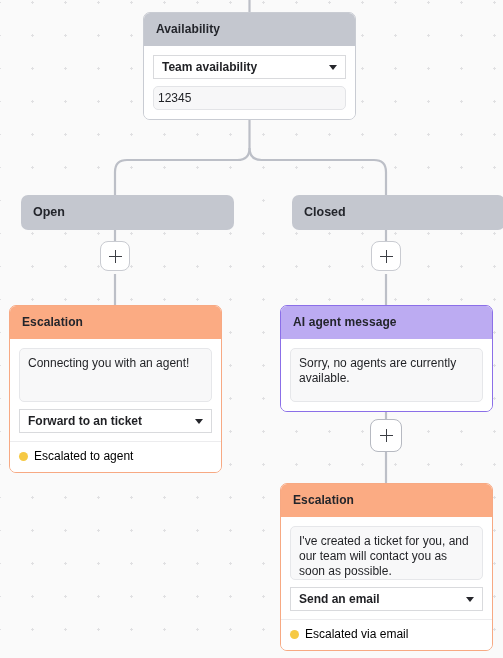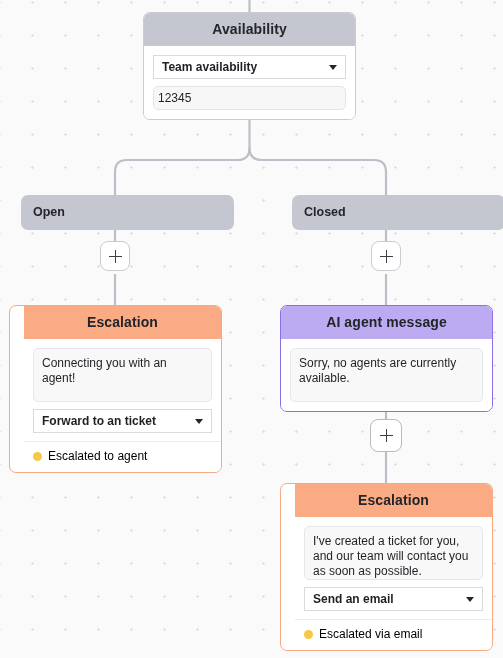--- a/index.html
+++ b/index.html
@@ -30,27 +30,26 @@
   
   .node {
     position: absolute;
     box-sizing: border-box;
     border-radius: 7px;
     background: #ffffff;
     overflow: hidden;
   }
   .node-header {
     box-sizing: border-box;
-    font-size: 14px;
+    font-size: 12px;
     font-weight: bold;
     color: #23252b;
     padding: 9px 12px;
     line-height: 15px;
     letter-spacing: 0.1px;
-    text-align: center;
   }
   .node-body {
     box-sizing: border-box;
     padding: 9px 9px 9px 9px;
     background: #ffffff;
   }
 
   
   .pill-node {
     position: absolute;
@@ -69,21 +68,20 @@
   .node.gray {
     border: 1px solid #c9ccd3;
   }
   .node.gray .node-header {
     background: #c4c7cf;
   }
 
   
   .node.orange {
     border: 1px solid #f7a983;
-    padding-left: 14px;
   }
   .node.orange .node-header {
     background: #fbab83;
   }
 
   
   .node.purple {
     border: 1px solid #8b6fe8;
   }
   .node.purple .node-header {

